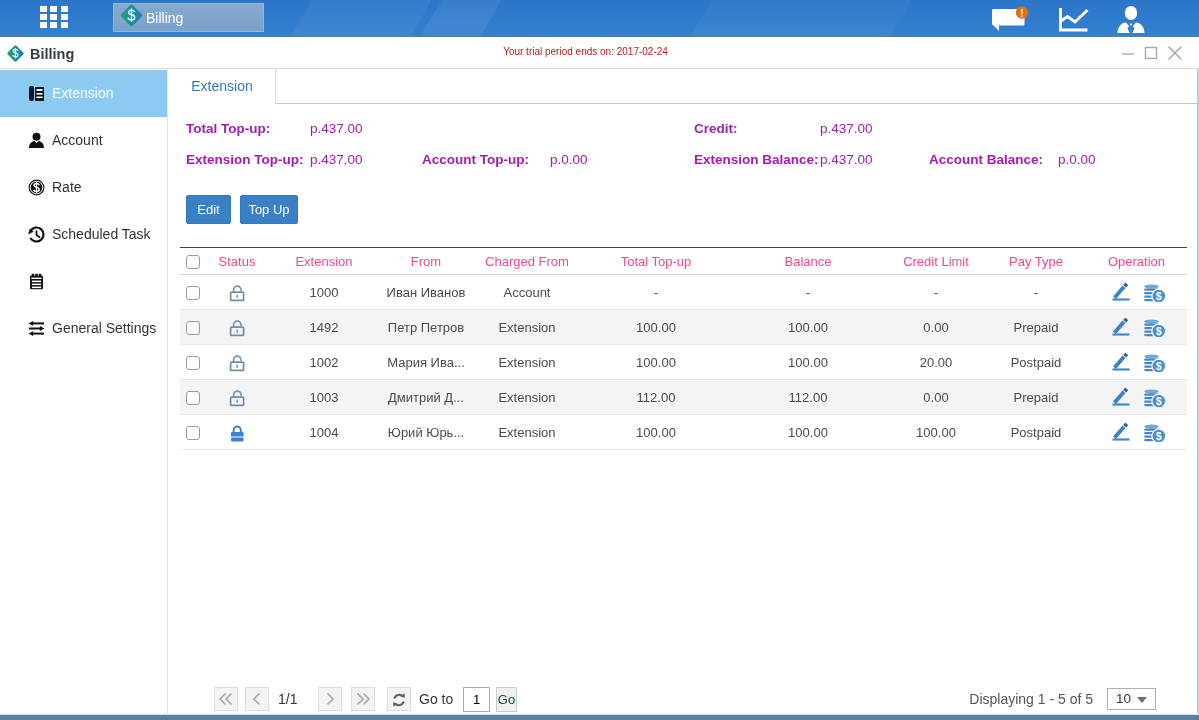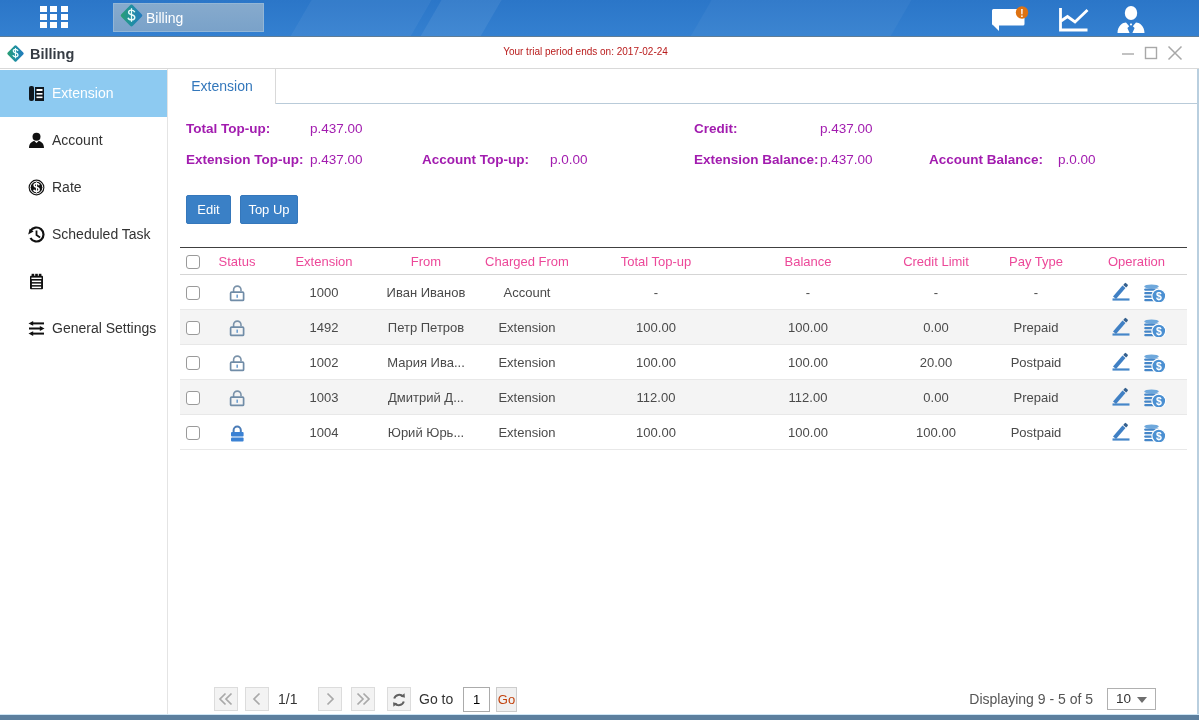--- a/index.html
+++ b/index.html
@@ -54,21 +54,21 @@
 tbody td { height:35px; text-align:center; border-bottom:1px solid #e8e8e8; color:#4a4a4a; }
 tbody tr.alt { background:#f4f4f4; }
 .cb { width:14px; height:14px; border:1px solid #9a9a9a; border-radius:3px; background:#fff; display:inline-block; vertical-align:middle; }
 
 
 #pager { position:absolute; left:0; top:618px; width:990px; height:33px;margin-left:26px; }
 .pbtn { position:absolute; top:0; width:24px; height:24px; background:#f3f3f3; border:1px solid #dcdcdc;
   color:#b3b3b3; text-align:center; line-height:21px; font-size:17px; }
 .ptext { position:absolute; top:4px; font-size:14px; color:#333; }
 #goinput { position:absolute; left:268px; top:0; width:27px; height:25px; border:1px solid #ababab; text-align:center; font-size:13px; }
-#gobtn { position:absolute; left:301px; top:0; width:21px; height:25px; background:#f0f0f0; border:1px solid #ccc; text-align:center; line-height:23px; font-size:13px; color:#c2410c; }
+#gobtn { position:absolute; left:301px; top:0; width:21px; height:25px; background:#f0f0f0; border:1px solid #ccc; text-align:center; line-height:23px; font-size:13px; color:#14532d; }
 #dispright { position:absolute; right:92px; top:4px; font-size:14px; color:#555; }
 #pagesize { position:absolute; right:29px; top:1px; width:49px; height:22px; border:1px solid #b0b0b0; background:#fff; font-size:13.5px; color:#333; line-height:20px; padding-left:8px; }
 
 #bottomstrip { position:absolute; left:0; bottom:0; width:1199px; height:6px; background:#5c7f9e; border-top:1px solid #cfe6f5; }
 #rightstrip { position:absolute; right:0; top:69px; width:2px; height:651px; background:#b9cfdf; }
 </style>
 </head>
 <body>
 <div id="app">
 
@@ -434,20 +434,20 @@
           </svg></div>
       <div class="pbtn" style="left:192px"><svg width="16" height="16" viewBox="0 0 16 16" style="margin-top:4px">
 <path d="M3.2 6.5 a5.2 5.2 0 0 1 9 -1.8" fill="none" stroke="#606060" stroke-width="2"></path>
 <path d="M13.6 1.2 l0.3 4.6 l-4.4 -1.4 z" fill="#606060"></path>
 <path d="M12.8 9.5 a5.2 5.2 0 0 1 -9 1.8" fill="none" stroke="#606060" stroke-width="2"></path>
 <path d="M2.4 14.8 l-0.3 -4.6 l4.4 1.4 z" fill="#606060"></path>
 </svg></div>
       <div class="ptext" style="left:224px">Go to</div>
       <input id="goinput" value="1" style="">
       <div id="gobtn">Go</div>
-      <div id="dispright">Displaying 9 - 5 of 5</div>
+      <div id="dispright">Displaying 1 - 5 of 5</div>
       <div id="pagesize">10<span style="position:absolute; right:8px; top:8px; width:0; height:0; border-left:5px solid transparent; border-right:5px solid transparent; border-top:6px solid #6e6e6e;"></span></div>
     </div>
   </div>
 
   <div id="rightstrip"></div>
   <div id="bottomstrip"></div>
 </div>
 
 </body></html>

